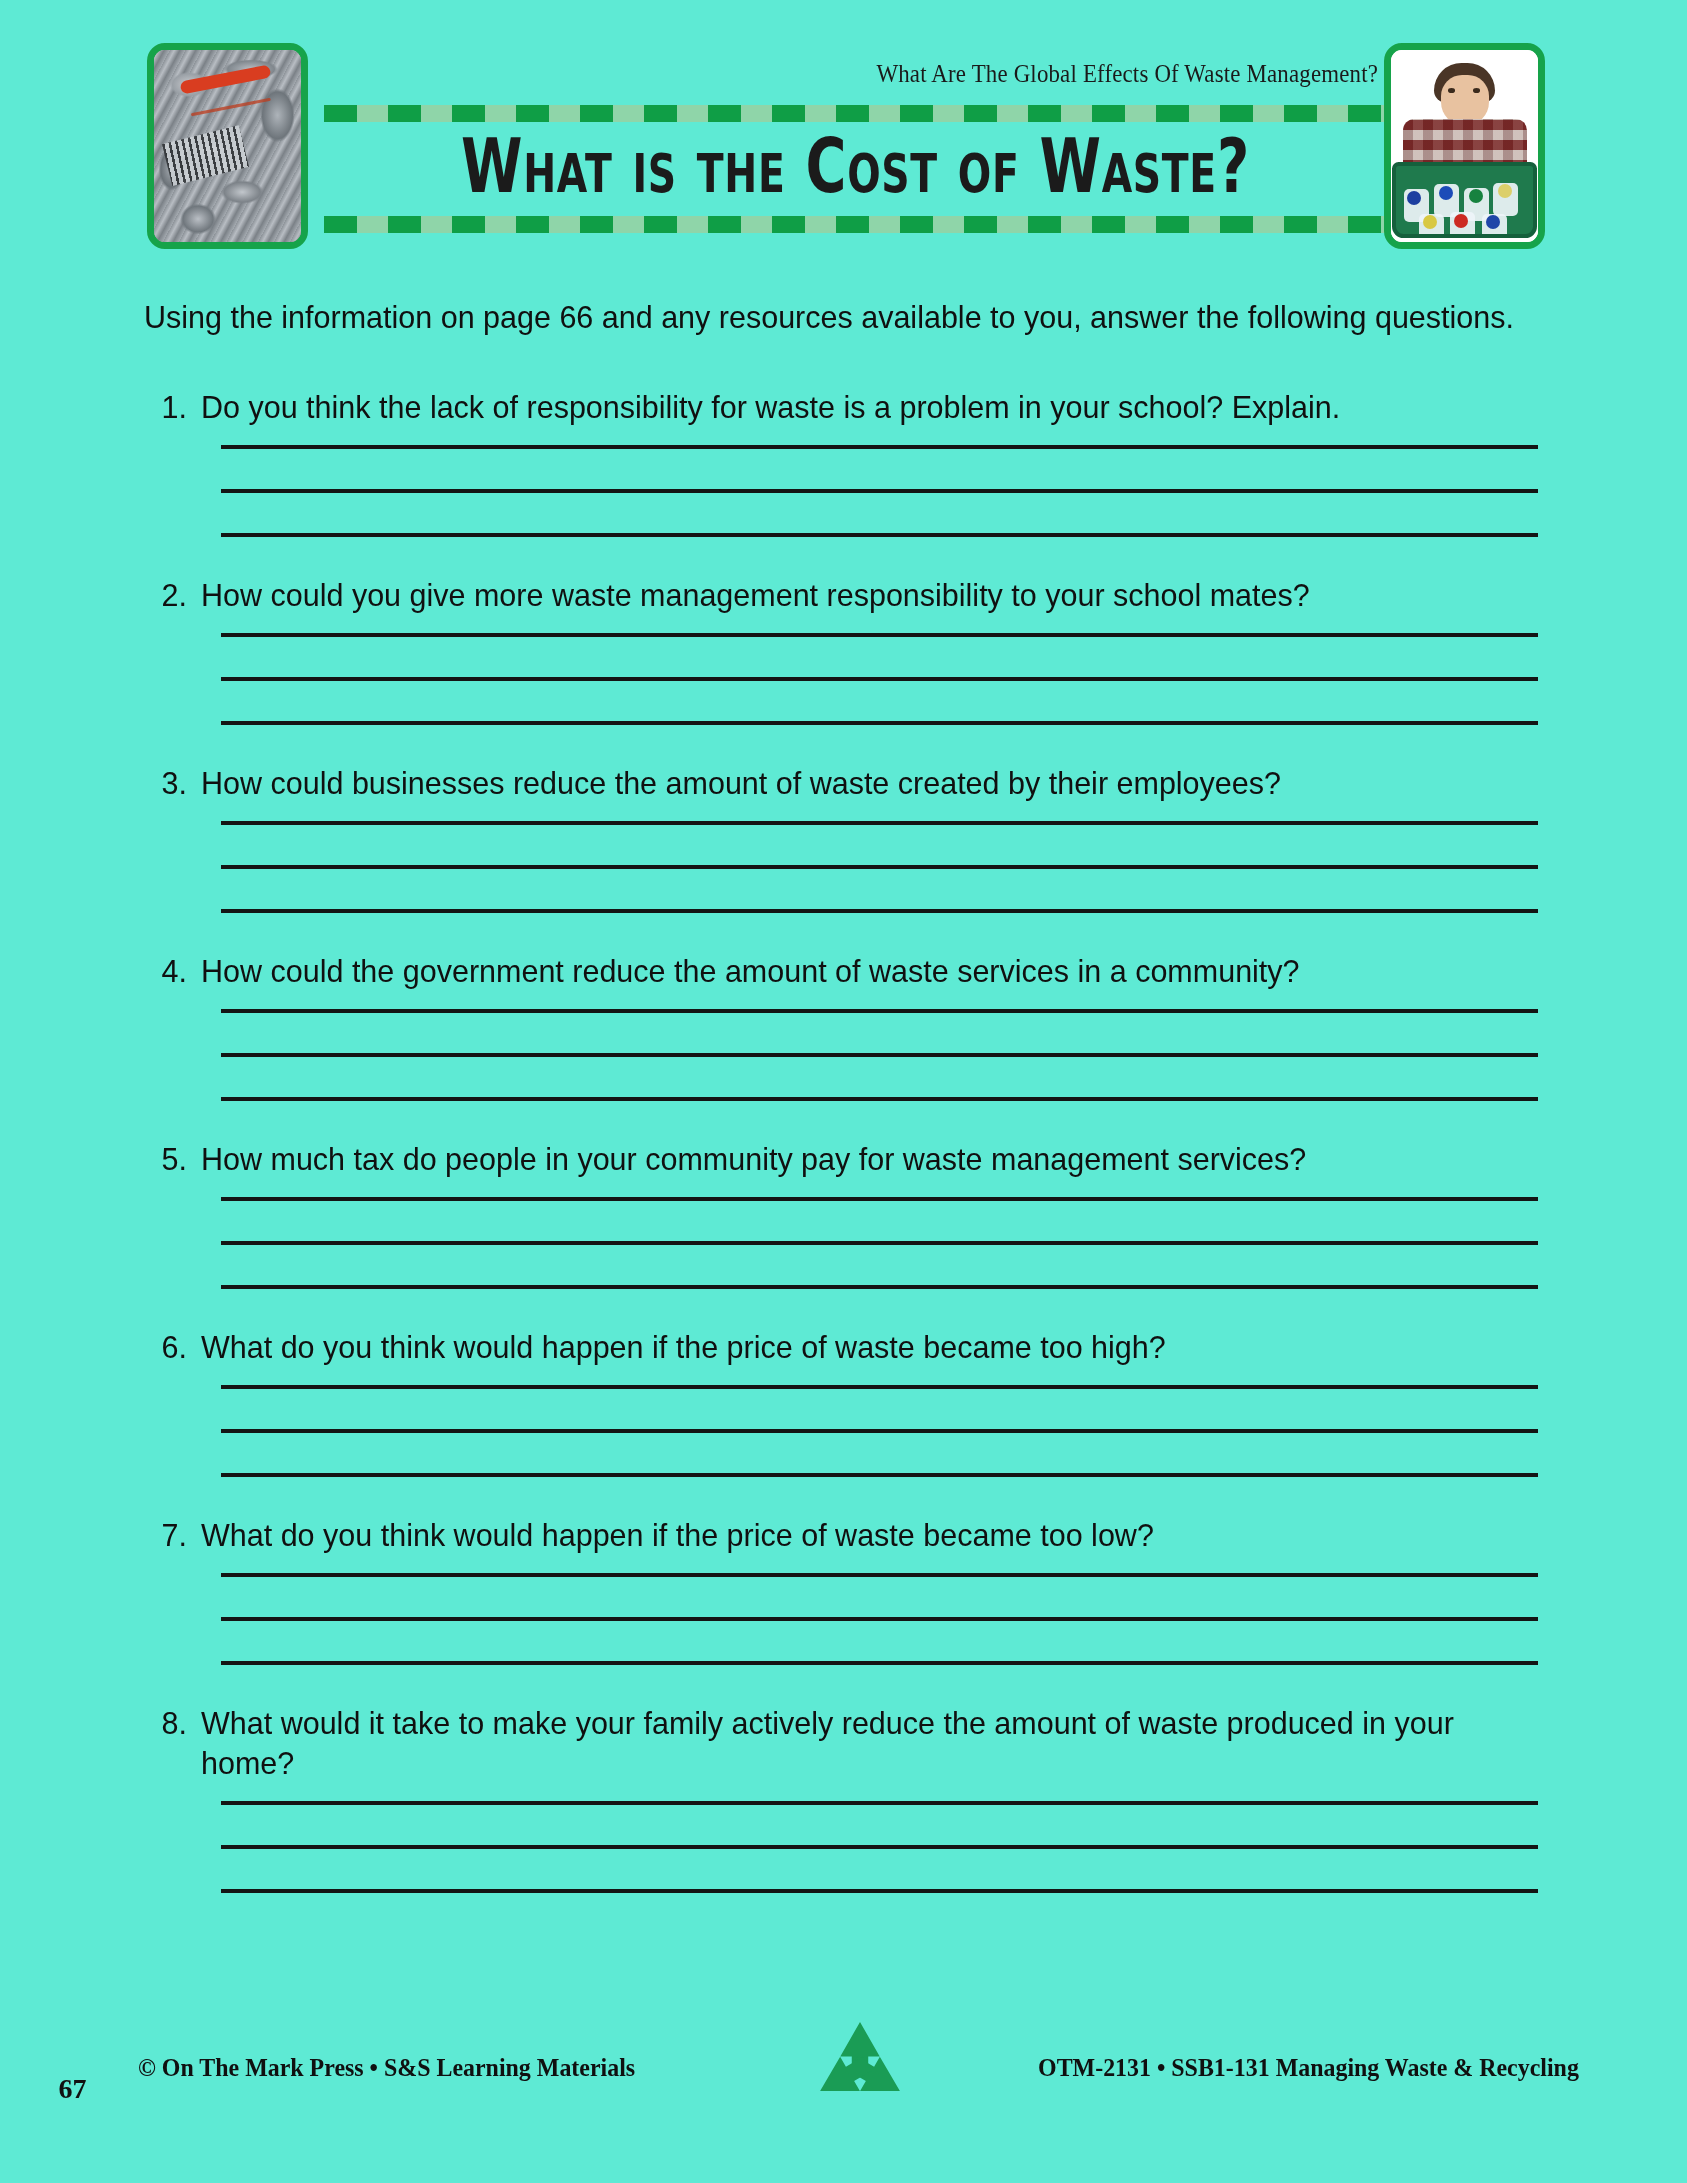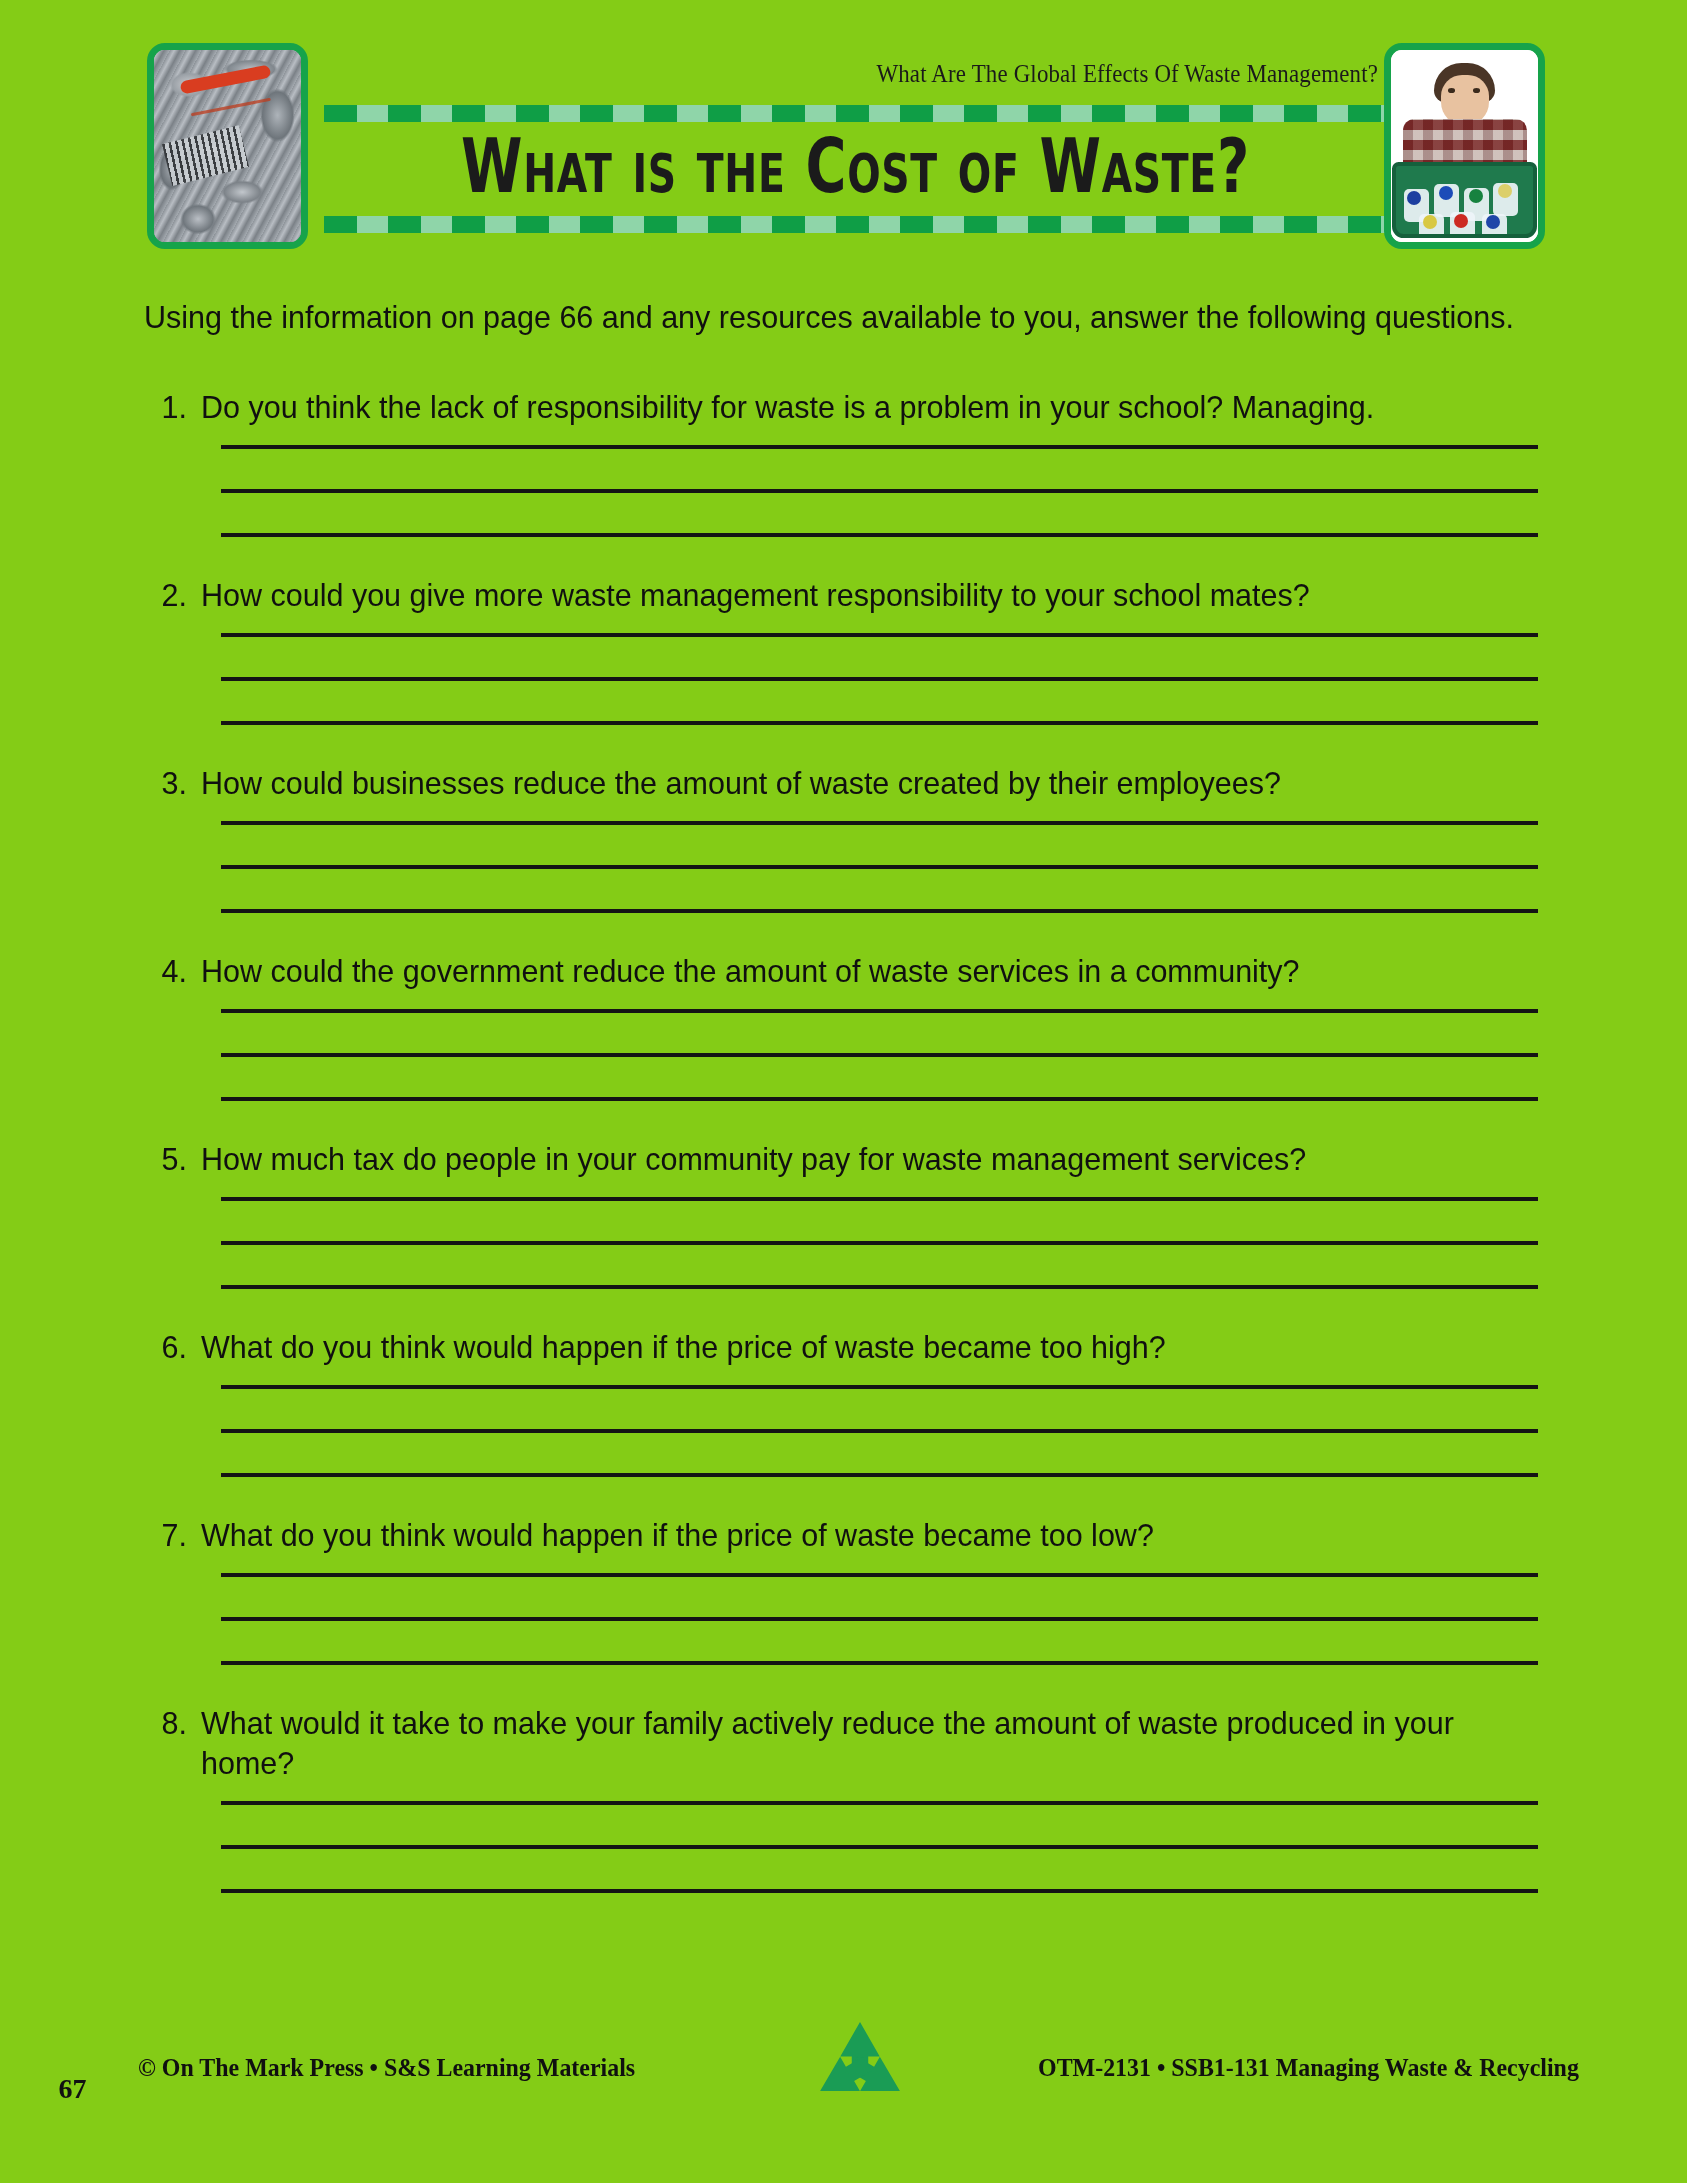--- a/index.html
+++ b/index.html
@@ -12,21 +12,21 @@
     height: 2183px;
     position: relative;
     font-family: "Liberation Sans", sans-serif;
     color: #000000;
     overflow: hidden;
   }
 
   .page {
     position: absolute;
     inset: 0;
-    background: #84cc16;
+    background: #5eead4;
   }
 
   
   .header {
     position: absolute;
     left: 0;
     top: 0;
     width: 1687px;
     height: 272px;
   }
@@ -341,21 +341,21 @@
 
   </div>
 
   <div class="intro">Using the information on page 66 and any resources available to you, answer the following questions.</div>
 
   <div class="questions">
 
     <div class="q-block">
       <div class="q-row">
         <div class="q-num">1.</div>
-        <div class="q-text">Do you think the lack of responsibility for waste is a problem in your school?  Managing.</div>
+        <div class="q-text">Do you think the lack of responsibility for waste is a problem in your school?  Explain.</div>
       </div>
       <div class="answer-lines">
         <div class="answer-line"></div>
         <div class="answer-line"></div>
         <div class="answer-line"></div>
       </div>
     </div>
     <div class="q-gap"></div>
 
     <div class="q-block">

